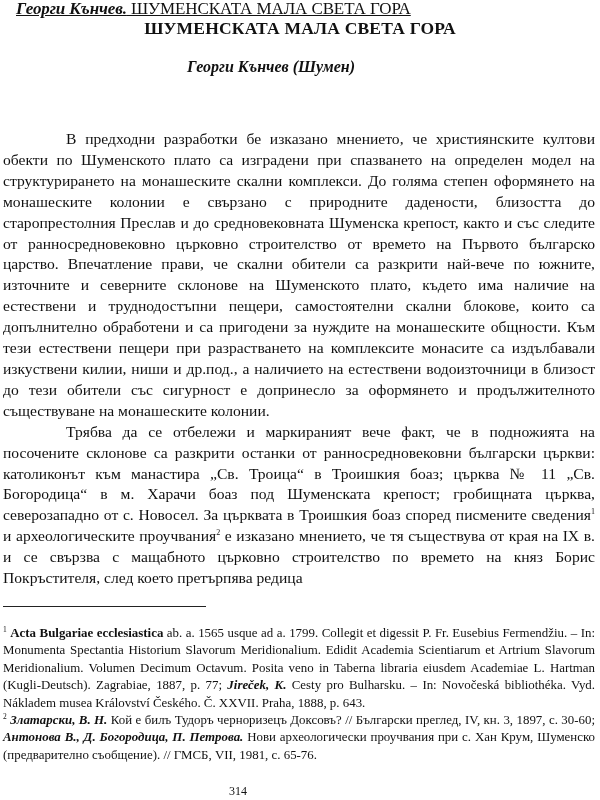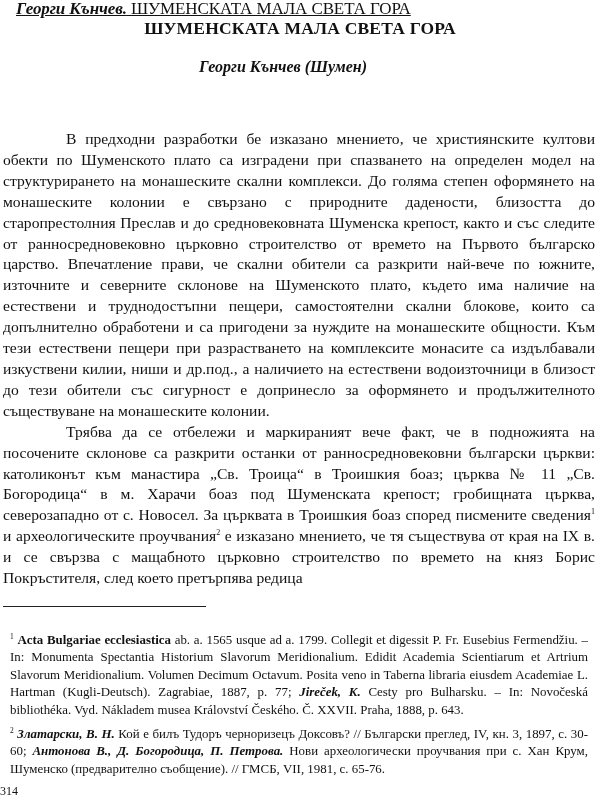--- a/index.html
+++ b/index.html
@@ -12,42 +12,42 @@
       font-size: 17px; line-height: 13px; text-decoration: underline;
       white-space: nowrap; letter-spacing: -0.1px;
     }
     .running-head .author { font-style: italic; font-weight: bold; }
     .title {
       position: absolute; left: 0; width: 600px; top: 18px; text-align: center;
       font-weight: bold; font-size: 17.5px; line-height: 20px; letter-spacing: 0.2px;
     }
     .byline {
       position: absolute; left: 0; width: 542px; top: 57px; text-align: center;
-      font-weight: bold; font-style: italic; font-size: 16px; line-height: 20px; margin-left: 12px;
+      font-weight: bold; font-style: italic; font-size: 16px; line-height: 20px;
     }
     .body-text {
       position: absolute; left: 3px; width: 592px; top: 97px;
       font-size: 15.6px; line-height: 20.9px; text-align: justify; margin-top: 32px;
     }
     .body-text p { margin: 0; text-indent: 63px; }
     sup.fn { font-size: 8px; line-height: 0; vertical-align: 6px; }
     .footnote-rule {
       position: absolute; left: 3px; top: 606px; width: 203px; height: 0;
       border-top: 1.5px solid #222;
     }
     .footnotes {
       position: absolute; left: 3px; width: 592px; top: 625px;
       font-size: 12.9px; line-height: 17.4px; text-align: justify;
     }
-    .footnotes p { margin: 7px; }
+    .footnotes p { margin: 0; }
     .footnotes .b { font-weight: bold; }
     .footnotes .bi { font-weight: bold; font-style: italic; }
     .footnotes sup { font-size: 7.5px; line-height: 0; vertical-align: 5px; }
     .page-number {
-      position: absolute; left: 0; width: 476px; top: 784px; 
+      position: absolute; left: 0; width: 476px; top: 784px; text-align: center;
       font-size: 12px; line-height: 14px;
     }
   </style>
 </head>
 <body>
 
 <div class="running-head">
   <span class="author">Георги Кънчев.</span><span> ШУМЕНСКАТА МАЛА СВЕТА ГОРА</span>
 </div>
 

